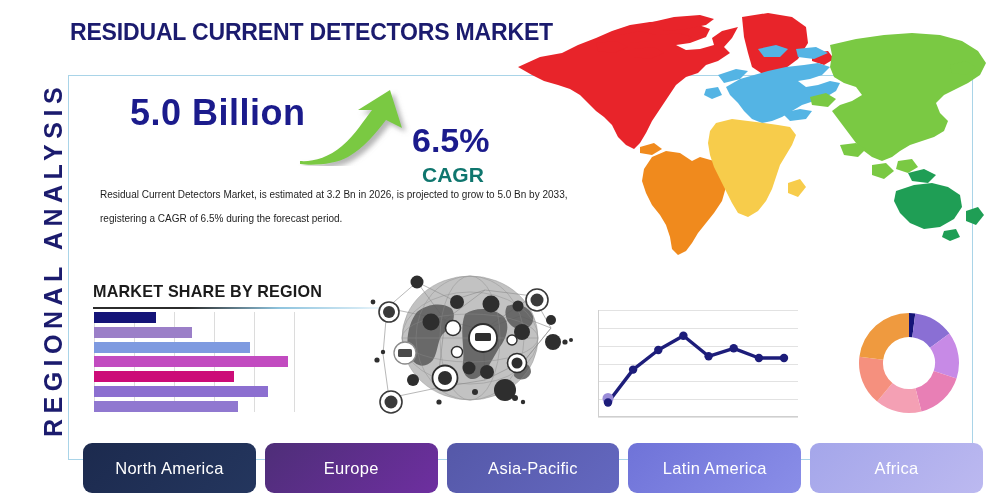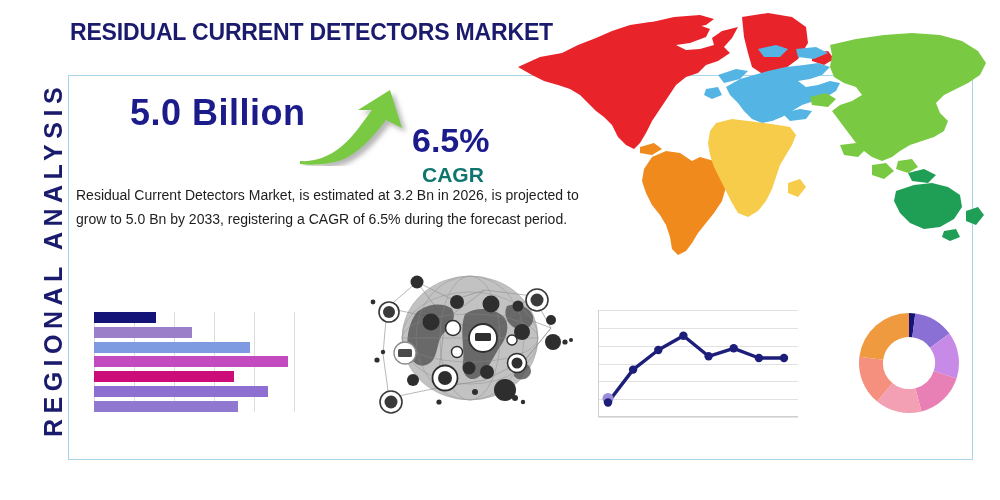--- a/index.html
+++ b/index.html
@@ -57,22 +57,22 @@
     margin-top:28px;
   }
   .kpi-cagr-caption {
     position:absolute; left:312px; top:43px;
     font-size:21px; font-weight:bold; color:#0f766e;margin-top:28px;
   }
   .arrow-wrap { position:absolute; left:188px; top:-4px; width:115px; height:78px; }
 
   
   .desc {
-    position:absolute; left:76px; top:183px; width:510px;
-    font-size:14px; line-height:24px; color:#1d1d1d;
+    position:absolute; left:100px; top:183px; width:510px;
+    font-size:10px; line-height:24px; color:#1d1d1d;
   }
 
   
   .worldmap { position:absolute; left:500px; top:5px; width:490px; height:255px; }
 
   
   .sec-head { position:absolute; }
   .sec-head .sh-text {
     font-size:17px; font-weight:bold; color:#1b1b1b;
     letter-spacing:0.2px;
@@ -188,20 +188,24 @@
         <path fill="#7ac943" d="M450,60 L466,56 L476,62 L466,70 L452,68 Z"></path>
 
         <path fill="#1f9e55" d="M396,186 L414,180 L432,178 L448,182 L460,190 L462,202 L454,214 L440,222 L424,224 L410,218 L400,208 L394,196 Z"></path>
         <path fill="#1f9e55" d="M408,168 L424,164 L436,170 L428,178 L412,176 Z"></path>
         <path fill="#1f9e55" d="M466,206 L478,202 L484,210 L476,220 L466,216 Z"></path>
         <path fill="#1f9e55" d="M444,226 L456,224 L460,232 L450,236 L442,232 Z"></path>
       </g>
     </svg>
   </div>
 
+  <div class="sec-head" id="sec-market">
+    <span class="sh-text">MARKET SHARE BY REGION</span>
+    <div class="sh-rule"></div>
+  </div>
 
   <div class="barchart">
     <div class="bar-grid">
       <i style="left:0%"></i>
         <i style="left:20%"></i>
         <i style="left:40%"></i>
       <i style="left:60%"></i>
         <i style="left:80%"></i>
         <i style="left:100%"></i>
     </div>
@@ -347,14 +351,31 @@
         <path d="M52.00,2.00 A50,50 0 0 1 58.27,2.39 L55.26,26.21 A26,26 0 0 0 52.00,26.00 Z" fill="#141478"></path>
         <path d="M58.27,2.39 A50,50 0 0 1 92.45,22.61 L73.03,36.72 A26,26 0 0 0 55.26,26.21 Z" fill="#8a6fd4"></path>
         <path d="M92.45,22.61 A50,50 0 0 1 99.55,67.45 L76.73,60.03 A26,26 0 0 0 73.03,36.72 Z" fill="#c78ae6"></path>
         <path d="M99.55,67.45 A50,50 0 0 1 64.43,100.43 L58.47,77.18 A26,26 0 0 0 76.73,60.03 Z" fill="#e87fb5"></path>
         <path d="M64.43,100.43 A50,50 0 0 1 20.13,90.53 L35.43,72.03 A26,26 0 0 0 58.47,77.18 Z" fill="#f4a0b4"></path>
         <path d="M20.13,90.53 A50,50 0 0 1 2.39,45.73 L26.21,48.74 A26,26 0 0 0 35.43,72.03 Z" fill="#f5907e"></path>
         <path d="M2.39,45.73 A50,50 0 0 1 52.00,2.00 L52.00,26.00 A26,26 0 0 0 26.21,48.74 Z" fill="#ef9a3f"></path>
       </svg>
   </div>
 
+  <div class="regions" id="regions">
+      <div class="region-btn" style="background: linear-gradient(135deg, rgb(28, 42, 78) 0%, rgb(36, 54, 94) 100%);">
+        <span>North America</span>
+      </div>
+      <div class="region-btn" style="background: linear-gradient(135deg, rgb(78, 46, 120) 0%, rgb(110, 47, 160) 100%);">
+        <span>Europe</span>
+      </div>
+      <div class="region-btn" style="background: linear-gradient(135deg, rgb(85, 88, 168) 0%, rgb(100, 104, 192) 100%);">
+        <span>Asia-Pacific</span>
+      </div>
+      <div class="region-btn" style="background: linear-gradient(135deg, rgb(111, 115, 216) 0%, rgb(138, 142, 232) 100%);">
+        <span>Latin America</span>
+      </div>
+      <div class="region-btn" style="background: linear-gradient(135deg, rgb(164, 166, 234) 0%, rgb(188, 185, 240) 100%);">
+        <span>Africa</span>
+      </div>
+    </div>
 
 </div>
 
 </body></html>

